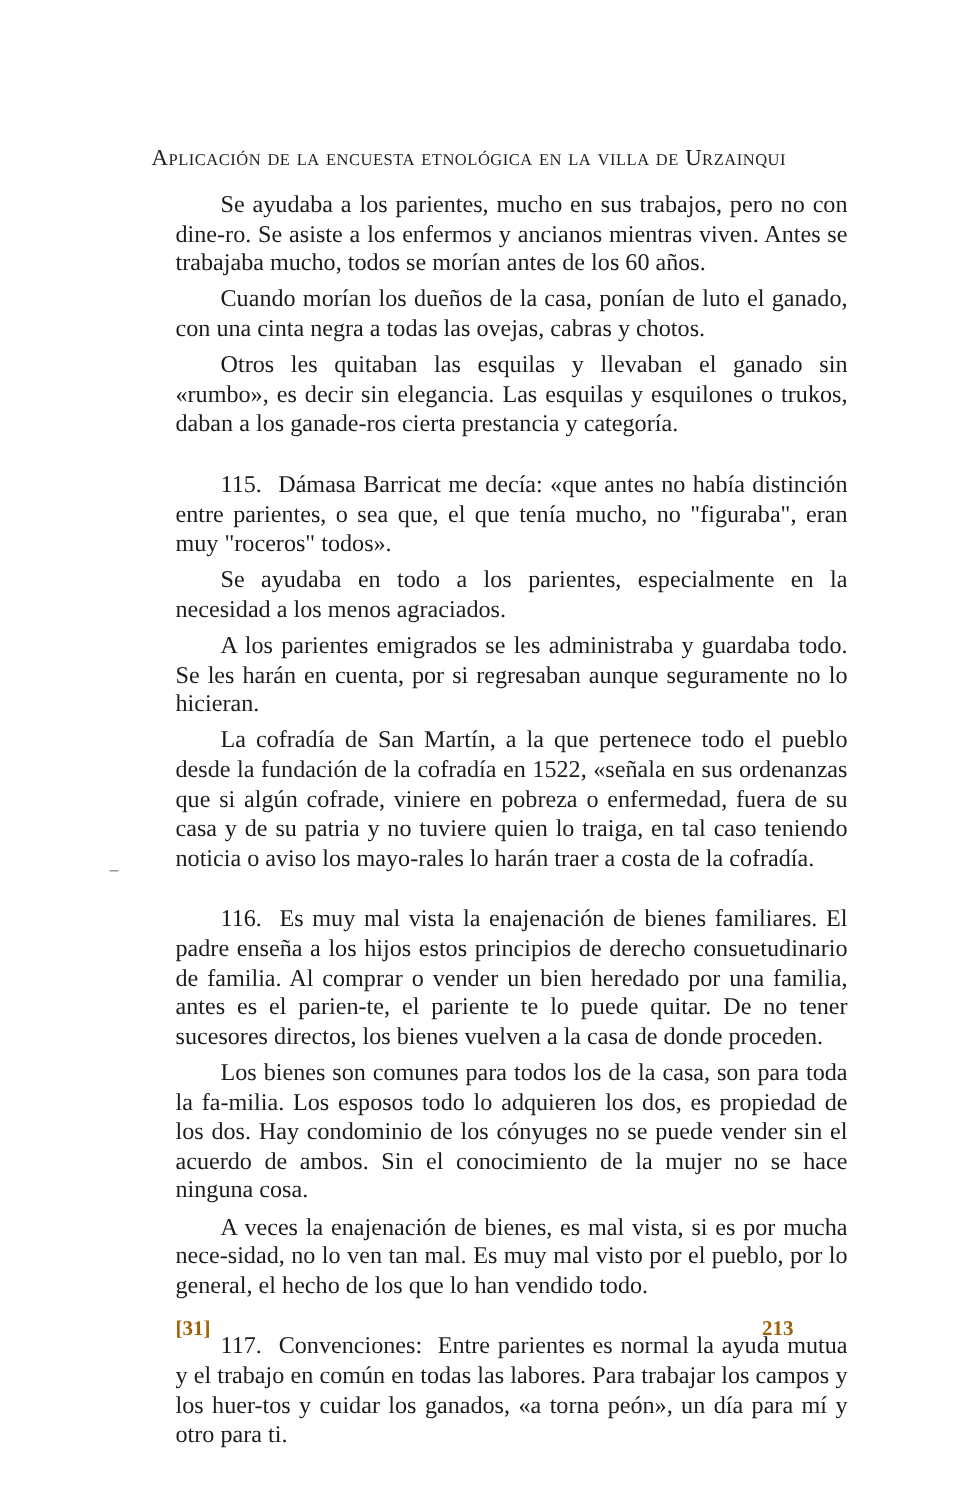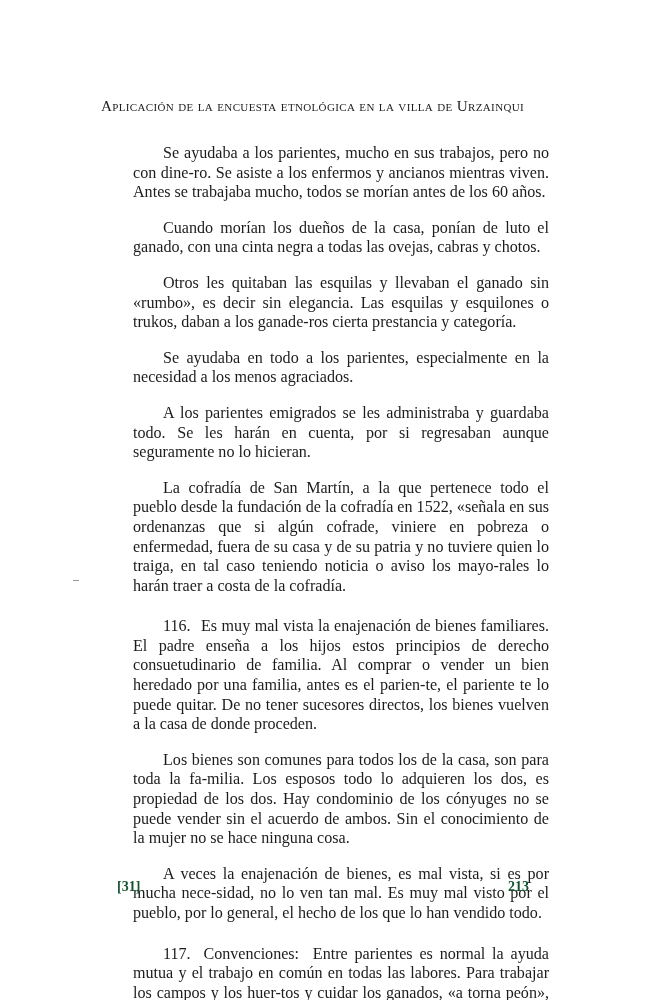--- a/index.html
+++ b/index.html
@@ -36,34 +36,34 @@
     .body-text {
       position: absolute;
       left: 117px;
       top: 127px;
       width: 448px;
       font-size: 16.1px;
       line-height: 19.6px;
       text-align: justify;
     }
     .body-text p {
-      margin: 16px;
+      margin: 0;
       text-indent: 30px;
       hyphens: manual;
     }
     .body-text p + p { margin-top: 4.6px; }
     .body-text p.section { margin-top: 21px; }
     .num { margin-right: 6px; }
     .italic { }
     .folio {
       position: absolute;
       top: 879px;
       font-size: 14px;
       font-weight: bold;
-      color: #14532d;
+      color: #a16207;
     }
     .folio-left { left: 117px; }
     .folio-right { left: 508px; }
     .margin-mark {
       position: absolute;
       left: 73px;
       top: 580px;
       width: 6px;
       height: 1px;
       background: #9a9a9a;
@@ -77,20 +77,21 @@
   <div class="running-head">Aplicación de la encuesta etnológica en la villa de Urzainqui</div>
 
   <div class="body-text">
 
     <p><span>Se ayudaba a los parientes, mucho en sus trabajos, pero no con dine-ro. Se asiste a los enfermos y ancianos mientras viven. Antes se trabajaba mucho, todos se morían antes de los 60 años.</span></p>
 
     <p><span>Cuando morían los dueños de la casa, ponían de luto el ganado, con una cinta negra a todas las ovejas, cabras y chotos.</span></p>
 
     <p><span>Otros les quitaban las esquilas y llevaban el ganado sin «rumbo», es decir sin elegancia. Las esquilas y esquilones o trukos, daban a los ganade-ros cierta prestancia y categoría.</span></p>
 
+    <p class="section"><span class="num">115.</span> <span>Dámasa Barricat me decía: «que antes no había distinción entre parientes, o sea que, el que tenía mucho, no "figuraba", eran muy "roceros" todos».</span></p>
 
     <p><span>Se ayudaba en todo a los parientes, especialmente en la necesidad a los menos agraciados.</span></p>
 
     <p><span>A los parientes emigrados se les administraba y guardaba todo. Se les harán en cuenta, por si regresaban aunque seguramente no lo hicieran.</span></p>
 
     <p><span>La cofradía de San Martín, a la que pertenece todo el pueblo desde la fundación de la cofradía en 1522, «señala en sus ordenanzas que si algún cofrade, viniere en pobreza o enfermedad, fuera de su casa y de su patria y no tuviere quien lo traiga, en tal caso teniendo noticia o aviso los mayo-rales lo harán traer a costa de la cofradía.</span></p>
 
     <p class="section"><span class="num">116.</span> <span>Es muy mal vista la enajenación de bienes familiares. El padre enseña a los hijos estos principios de derecho consuetudinario de familia. Al comprar o vender un bien heredado por una familia, antes es el parien-te, el pariente te lo puede quitar. De no tener sucesores directos, los bienes vuelven a la casa de donde proceden.</span></p>
 
     <p><span>Los bienes son comunes para todos los de la casa, son para toda la fa-milia. Los esposos todo lo adquieren los dos, es propiedad de los dos. Hay condominio de los cónyuges no se puede vender sin el acuerdo de ambos. Sin el conocimiento de la mujer no se hace ninguna cosa.</span></p>

